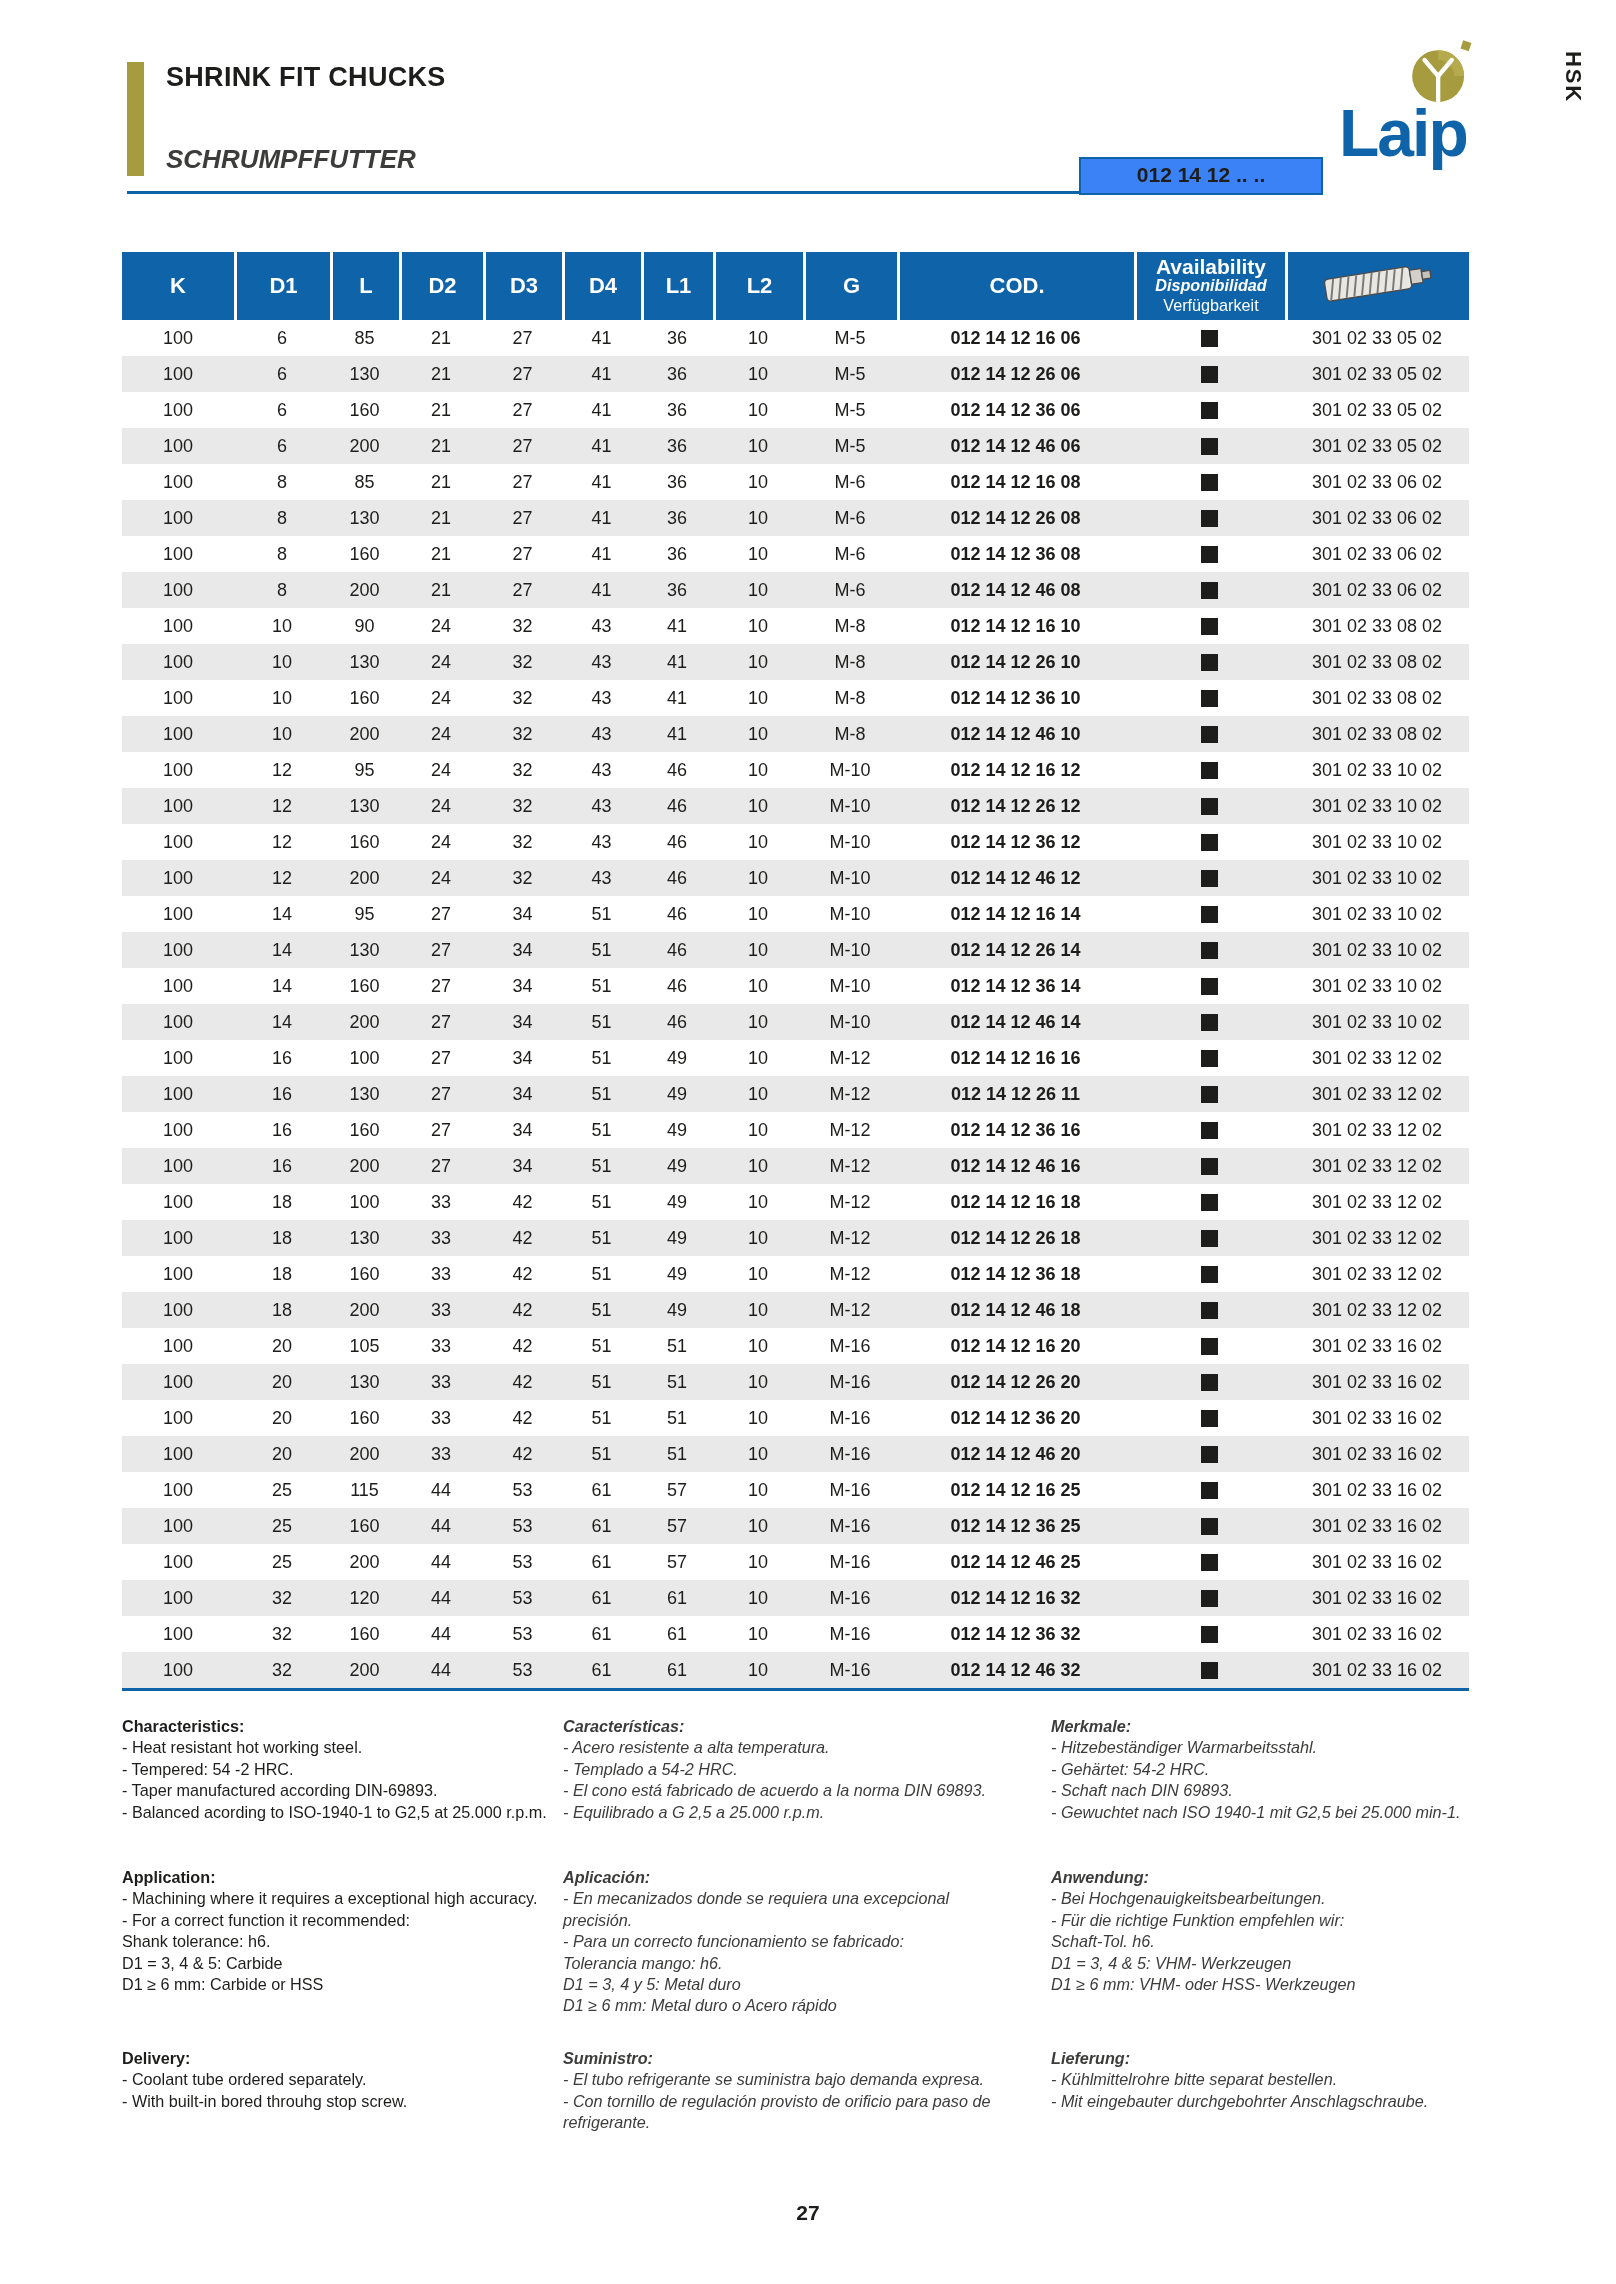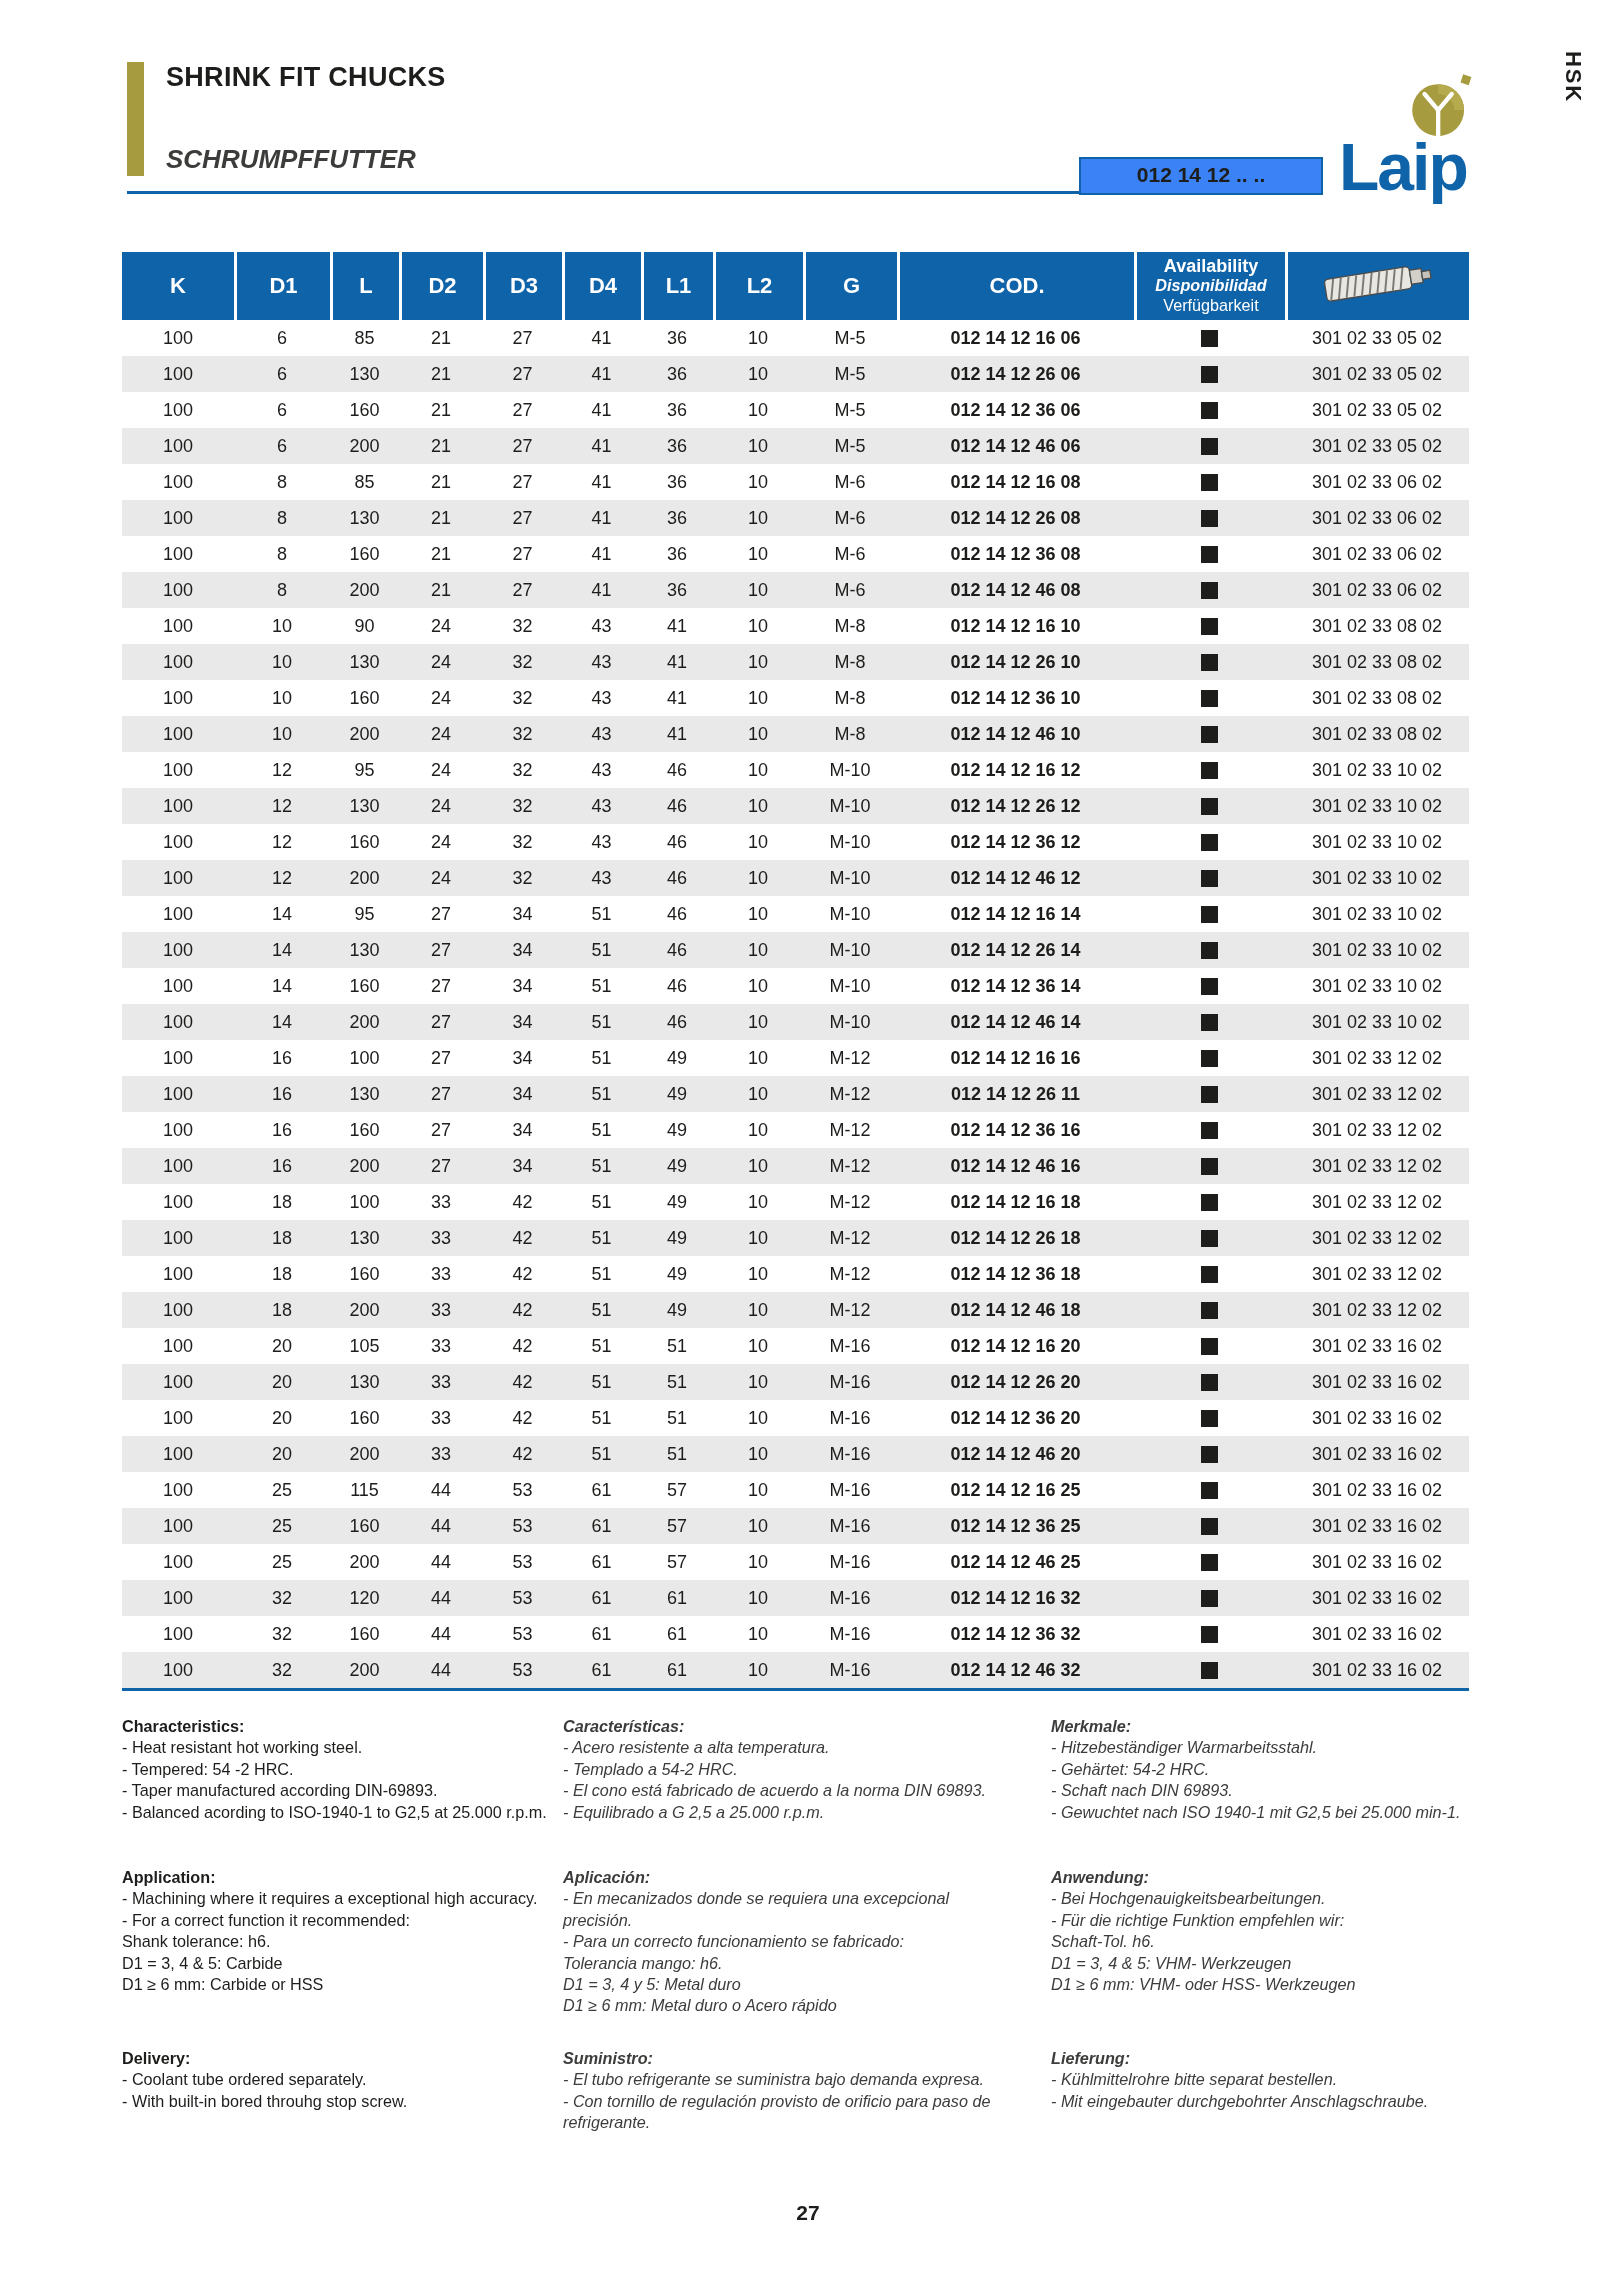--- a/index.html
+++ b/index.html
@@ -20,21 +20,21 @@
   
   .accent-bar{position:absolute;left:127px;top:62px;width:17px;height:114px;background:var(--gold);}
   .title{position:absolute;left:166px;top:62px;font-size:27px;font-weight:bold;color:var(--ink);letter-spacing:0.3px;}
   .subtitle{position:absolute;left:166px;top:104px;font-size:26px;font-weight:bold;font-style:italic;color:var(--ink-soft);}
   .subtitle2{position:absolute;left:166px;top:144px;font-size:26px;font-weight:bold;font-style:italic;color:var(--ink-soft);}
   .header-rule{position:absolute;left:127px;top:191px;width:1196px;height:3.2px;background:var(--blue);}
   .code-badge{
     position:absolute;left:1079px;top:157px;width:244px;height:38px;background:#3b82f6;
     border:2.6px solid var(--blue);font-size:21px;font-weight:bold;text-align:center;line-height:32.5px;color:var(--ink);
   }
-  .logo{position:absolute;left:1335px;top:73px;width:156px;text-align:center;}
+  .logo{position:absolute;left:1335px;top:39px;width:156px;text-align:center;}
   .logo-icon{display:block;margin:0 auto 0 71px;}
   .logo-text{font-size:66px;font-weight:bold;color:var(--blue);line-height:.95;letter-spacing:-1.9px;margin-top:-5.2px;text-align:left;padding-left:3.9px;}
   .hsk{
     position:absolute;left:1560px;top:51px;writing-mode:vertical-rl;
     font-size:22px;font-weight:bold;color:var(--ink);letter-spacing:1.9px;
   }
 
   
   .spec-table{
     position:absolute;left:122px;top:252px;width:1347px;
@@ -44,21 +44,21 @@
   col.c-k{width:112px}col.c-d1{width:96px}col.c-l{width:69px}col.c-d2{width:84px}
   col.c-d3{width:79px}col.c-d4{width:79px}col.c-l1{width:72px}col.c-l2{width:90px}
   col.c-g{width:94px}col.c-cod{width:237px}col.c-av{width:151px}col.c-tube{width:184px}
 
   thead th{
     background:var(--blue);color:#fff;height:68px;vertical-align:middle;text-align:center;
     font-size:22px;font-weight:bold;border-left:3.9px solid #fff;padding:0;
   }
   thead th:first-child{border-left:none;}
   thead th.avail-th div{line-height:19.5px;}
-  .avail-en{font-size:18px;font-weight:bold;}
+  .avail-en{font-size:21px;font-weight:bold;}
   .avail-es{font-size:16.2px;font-weight:bold;font-style:italic;}
   .avail-de{font-size:16.2px;font-weight:normal;}
   thead th.tube-th{padding:0;}
   tbody td{
     height:36px;text-align:center;vertical-align:middle;font-size:18px;color:var(--ink);padding:0;
   }
   tbody tr.alt{background:var(--row-alt);}
   tbody td.cod{font-weight:bold;}
   .avail-square{display:inline-block;width:17px;height:17px;background:var(--ink);vertical-align:middle;}
 

